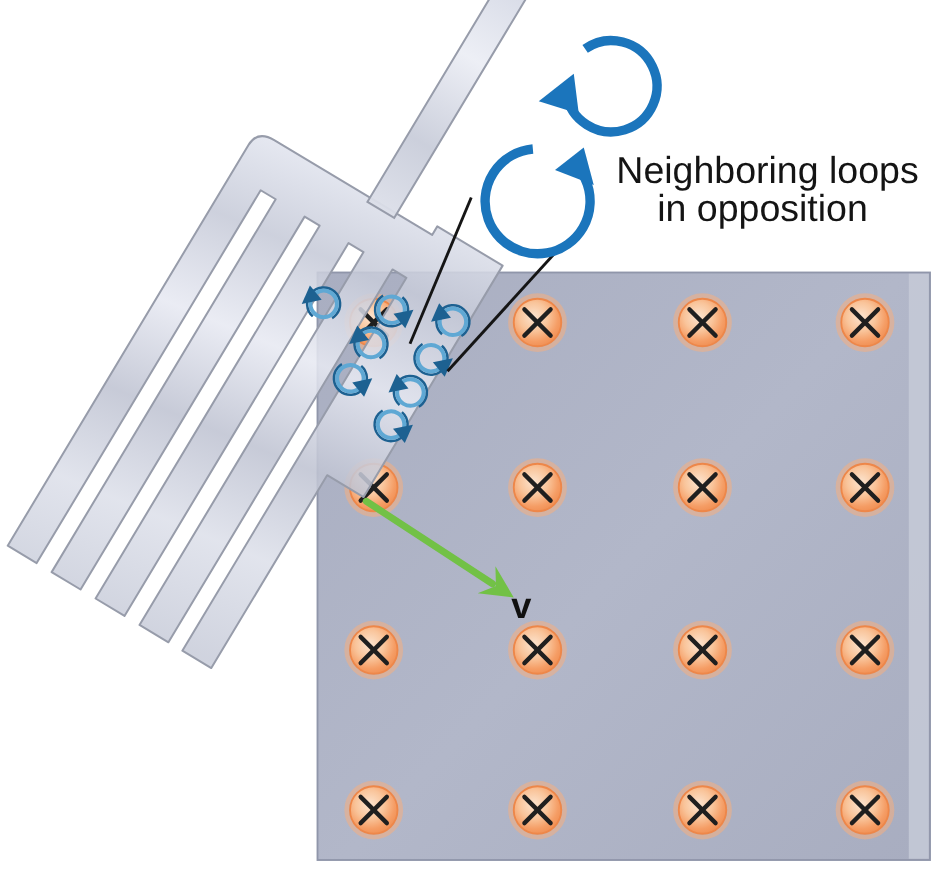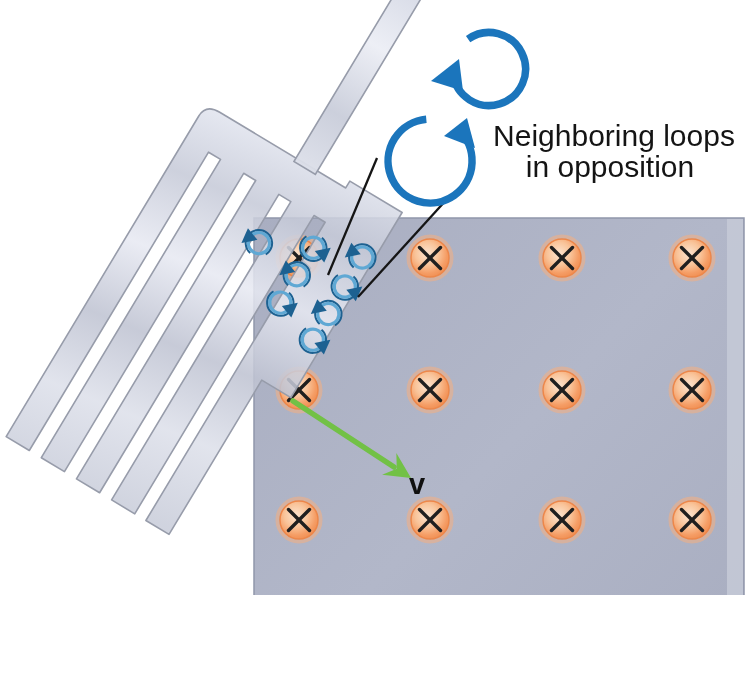--- a/index.html
+++ b/index.html
@@ -1,16 +1,16 @@
 <!DOCTYPE html>
 <html><head>
 <meta charset="utf-8">
 <style>
   html,body{margin:0;padding:0;background:#ffffff;}
-  .stage{position:relative;width:750px;height:595px;background:#ffffff;overflow:hidden;
+  .stage{position:relative;width:750px;height:695px;background:#ffffff;overflow:hidden;
          font-family:"Liberation Sans", sans-serif;}
   svg{display:block;}
   text{font-family:"Liberation Sans", sans-serif;}
   .annotation{font-size:30px;fill:#141414;}
   .vlabel{font-size:29px;font-weight:bold;fill:#101010;}
 </style>
 </head>
 <body>
 
 <div class="stage">

